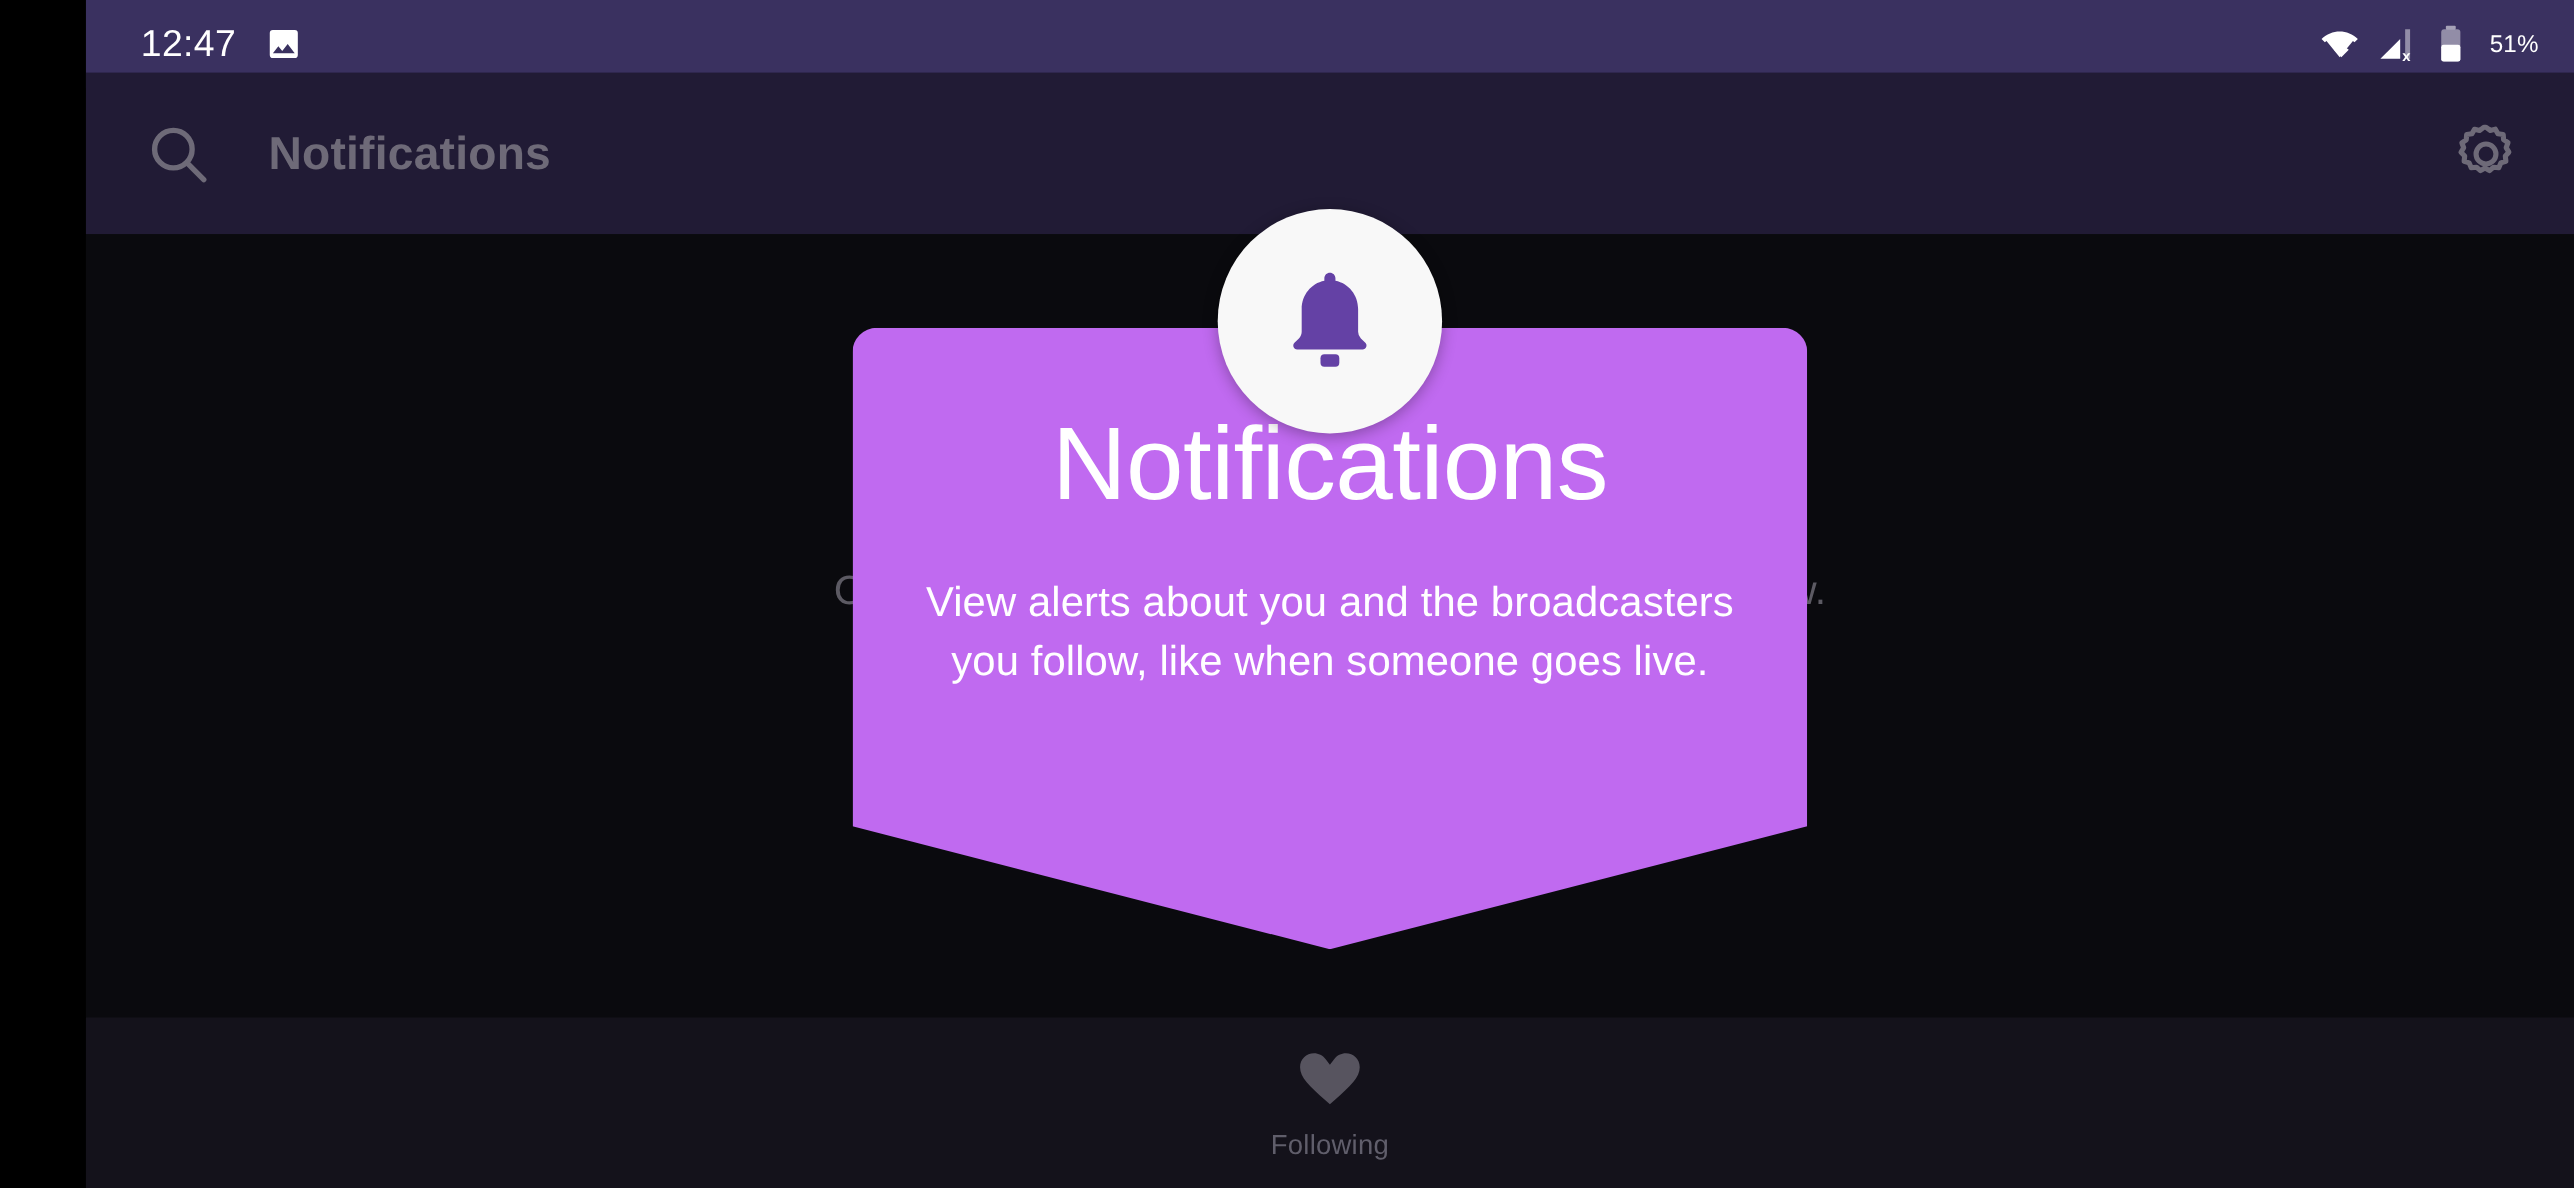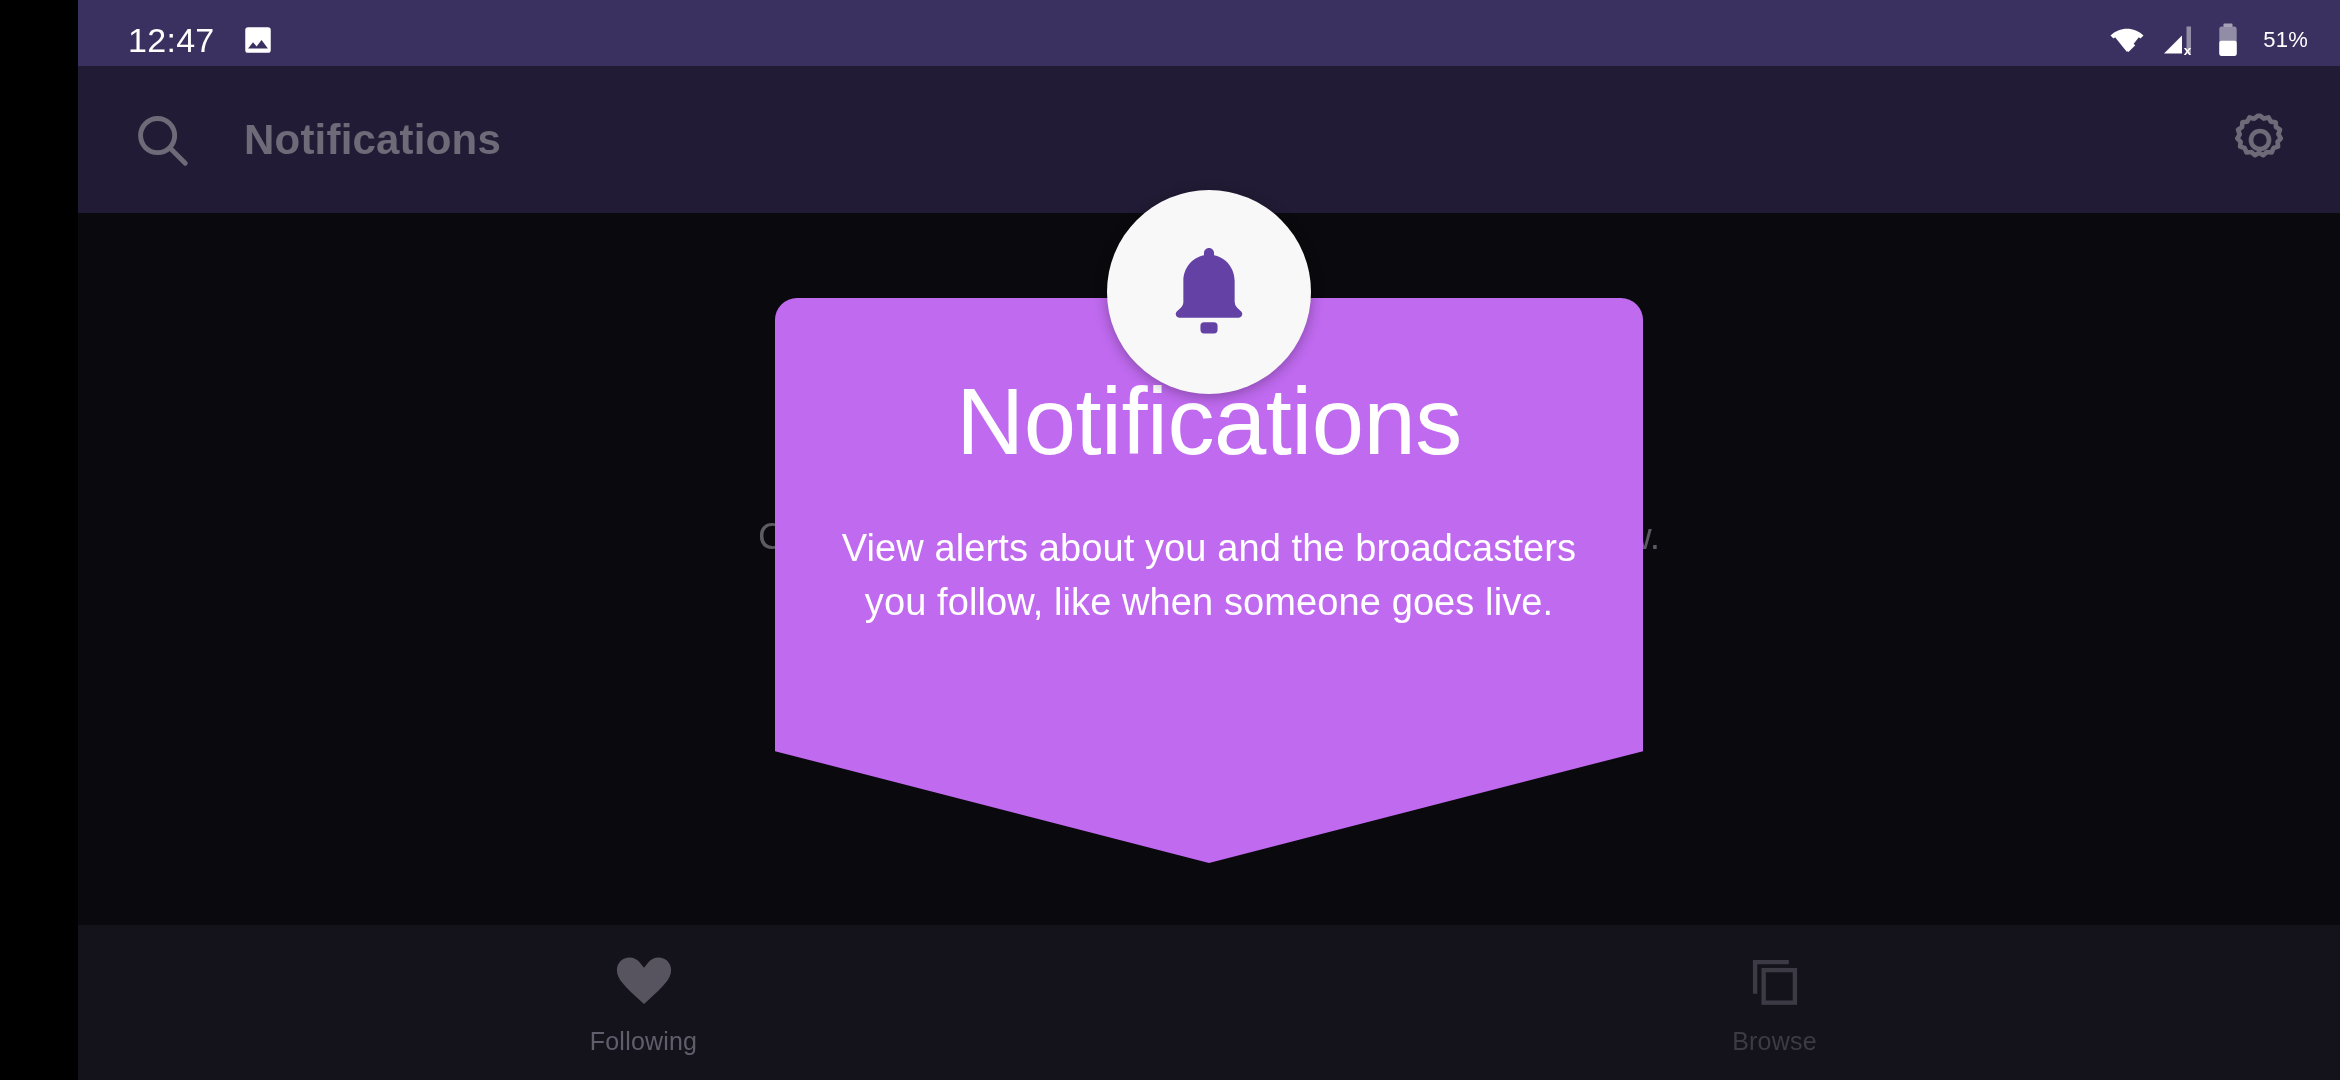--- a/index.html
+++ b/index.html
@@ -240,29 +240,20 @@
       <div class="nav-item nav-following">
         <span>
           <svg class="icon-svg" width="62" height="62" viewBox="0 0 24 24">
             <path d="M12 20.5l-1.6-1.46C4.8 13.96 1.5 11 1.5 7.4 1.5 4.55 3.7 2.5 6.4 2.5c1.6 0 3.1.78 4.05 2.02l1.55 2 1.55-2C14.5 3.28 16 2.5 17.6 2.5c2.7 0 4.9 2.05 4.9 4.9 0 3.6-3.3 6.56-8.9 11.66L12 20.5z"></path>
           </svg>
         </span>
         <span class="nav-label">Following</span>
       </div>
 
 
-      <div class="nav-item nav-browse">
-        <span>
-          <svg class="icon-svg" width="62" height="62" viewBox="0 0 24 24">
-            <path d="M16.5 4.3H4.3v11.4" stroke-width="1.7" stroke-linecap="square"></path>
-            <rect x="7.6" y="7.4" width="12.1" height="12.6" stroke-width="1.7"></rect>
-          </svg>
-        </span>
-        <span class="nav-label">Browse</span>
-      </div>
 
     </div>
 
     <div class="coachmark">
 
       <div class="coach-card">
         <div class="coach-body"></div>
         <div class="coach-inner">
           <div class="coach-title">Notifications</div>
           <div class="coach-desc">View alerts about you and the broadcasters you follow, like when someone goes live.</div>

